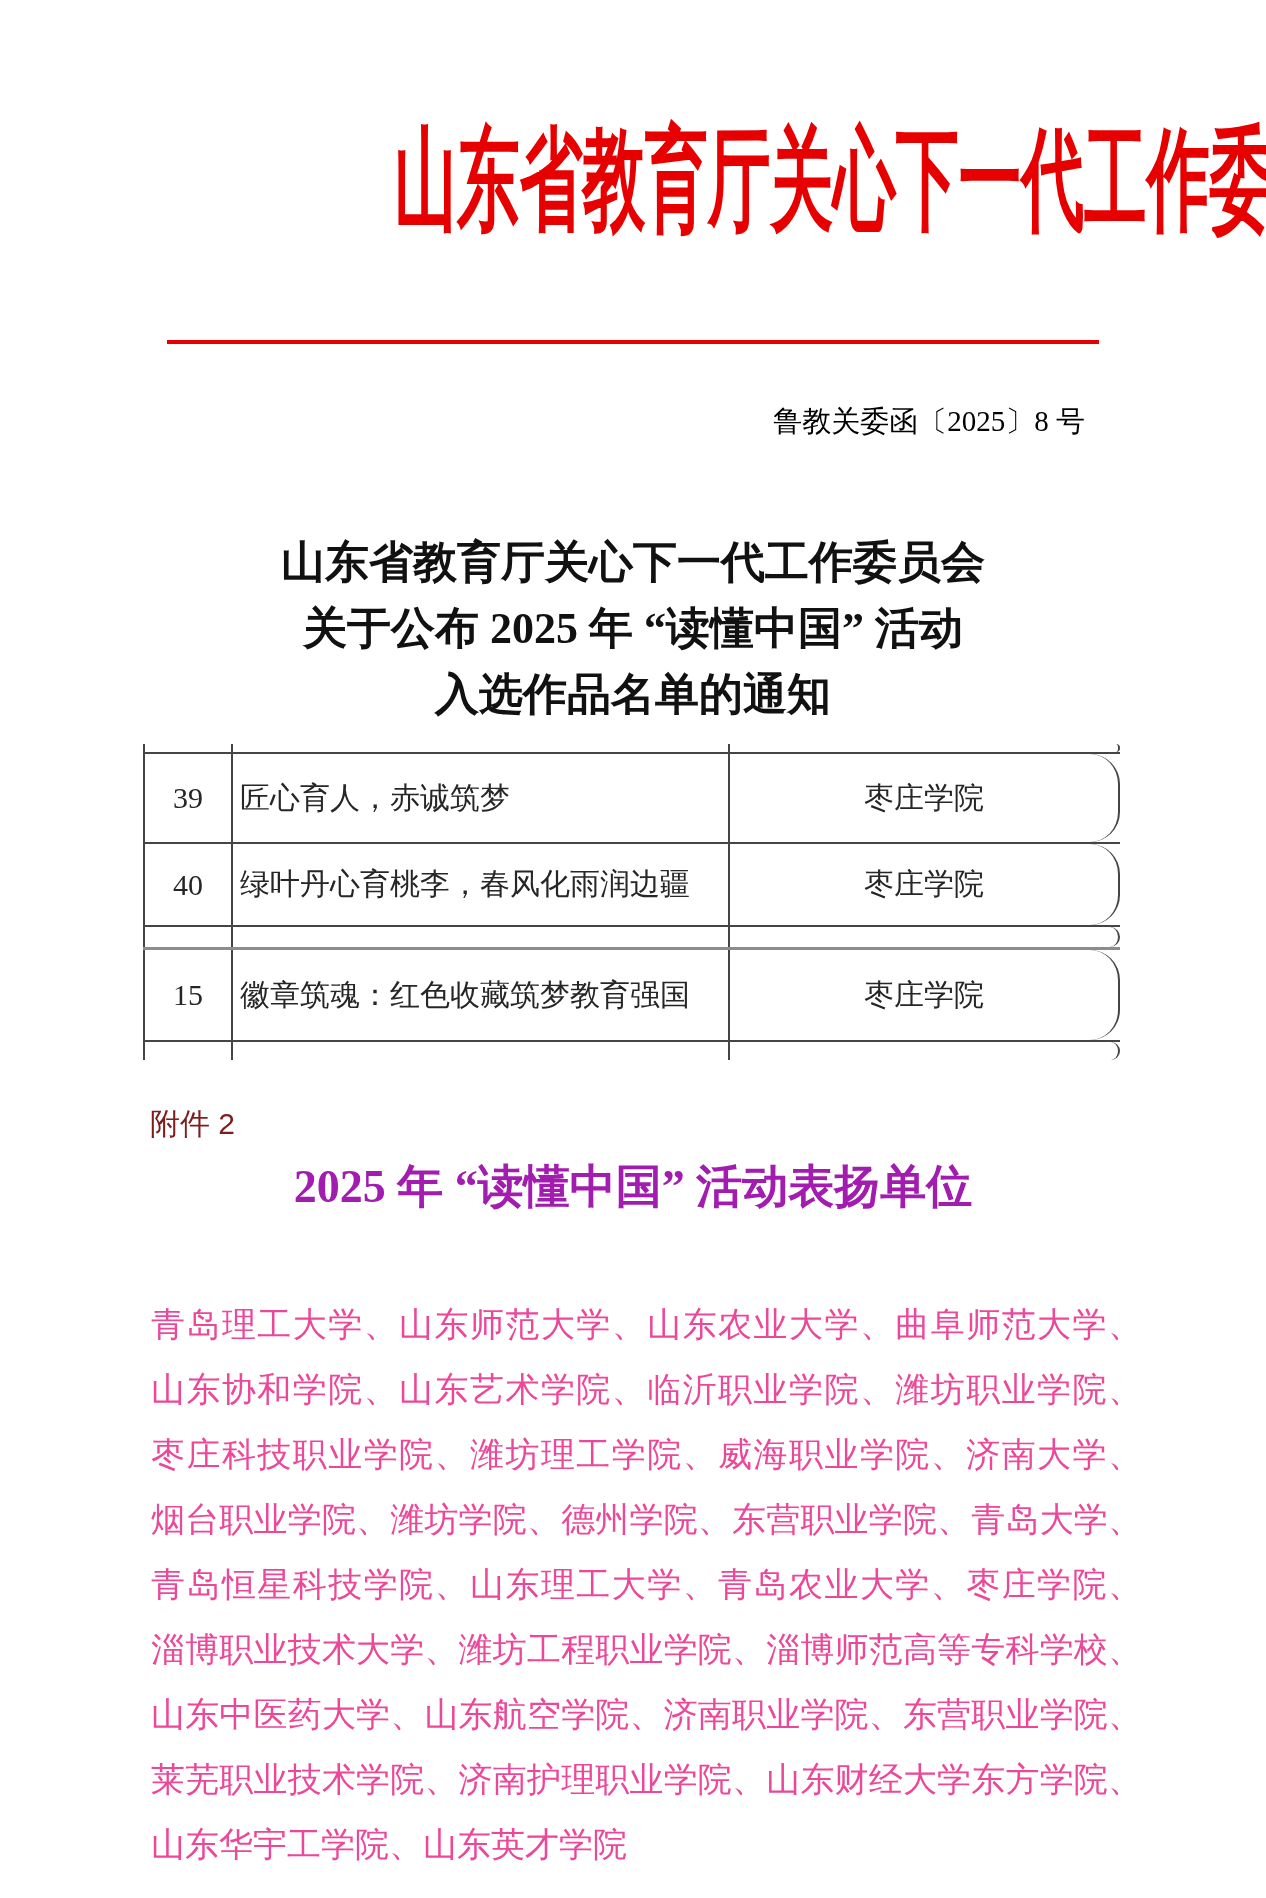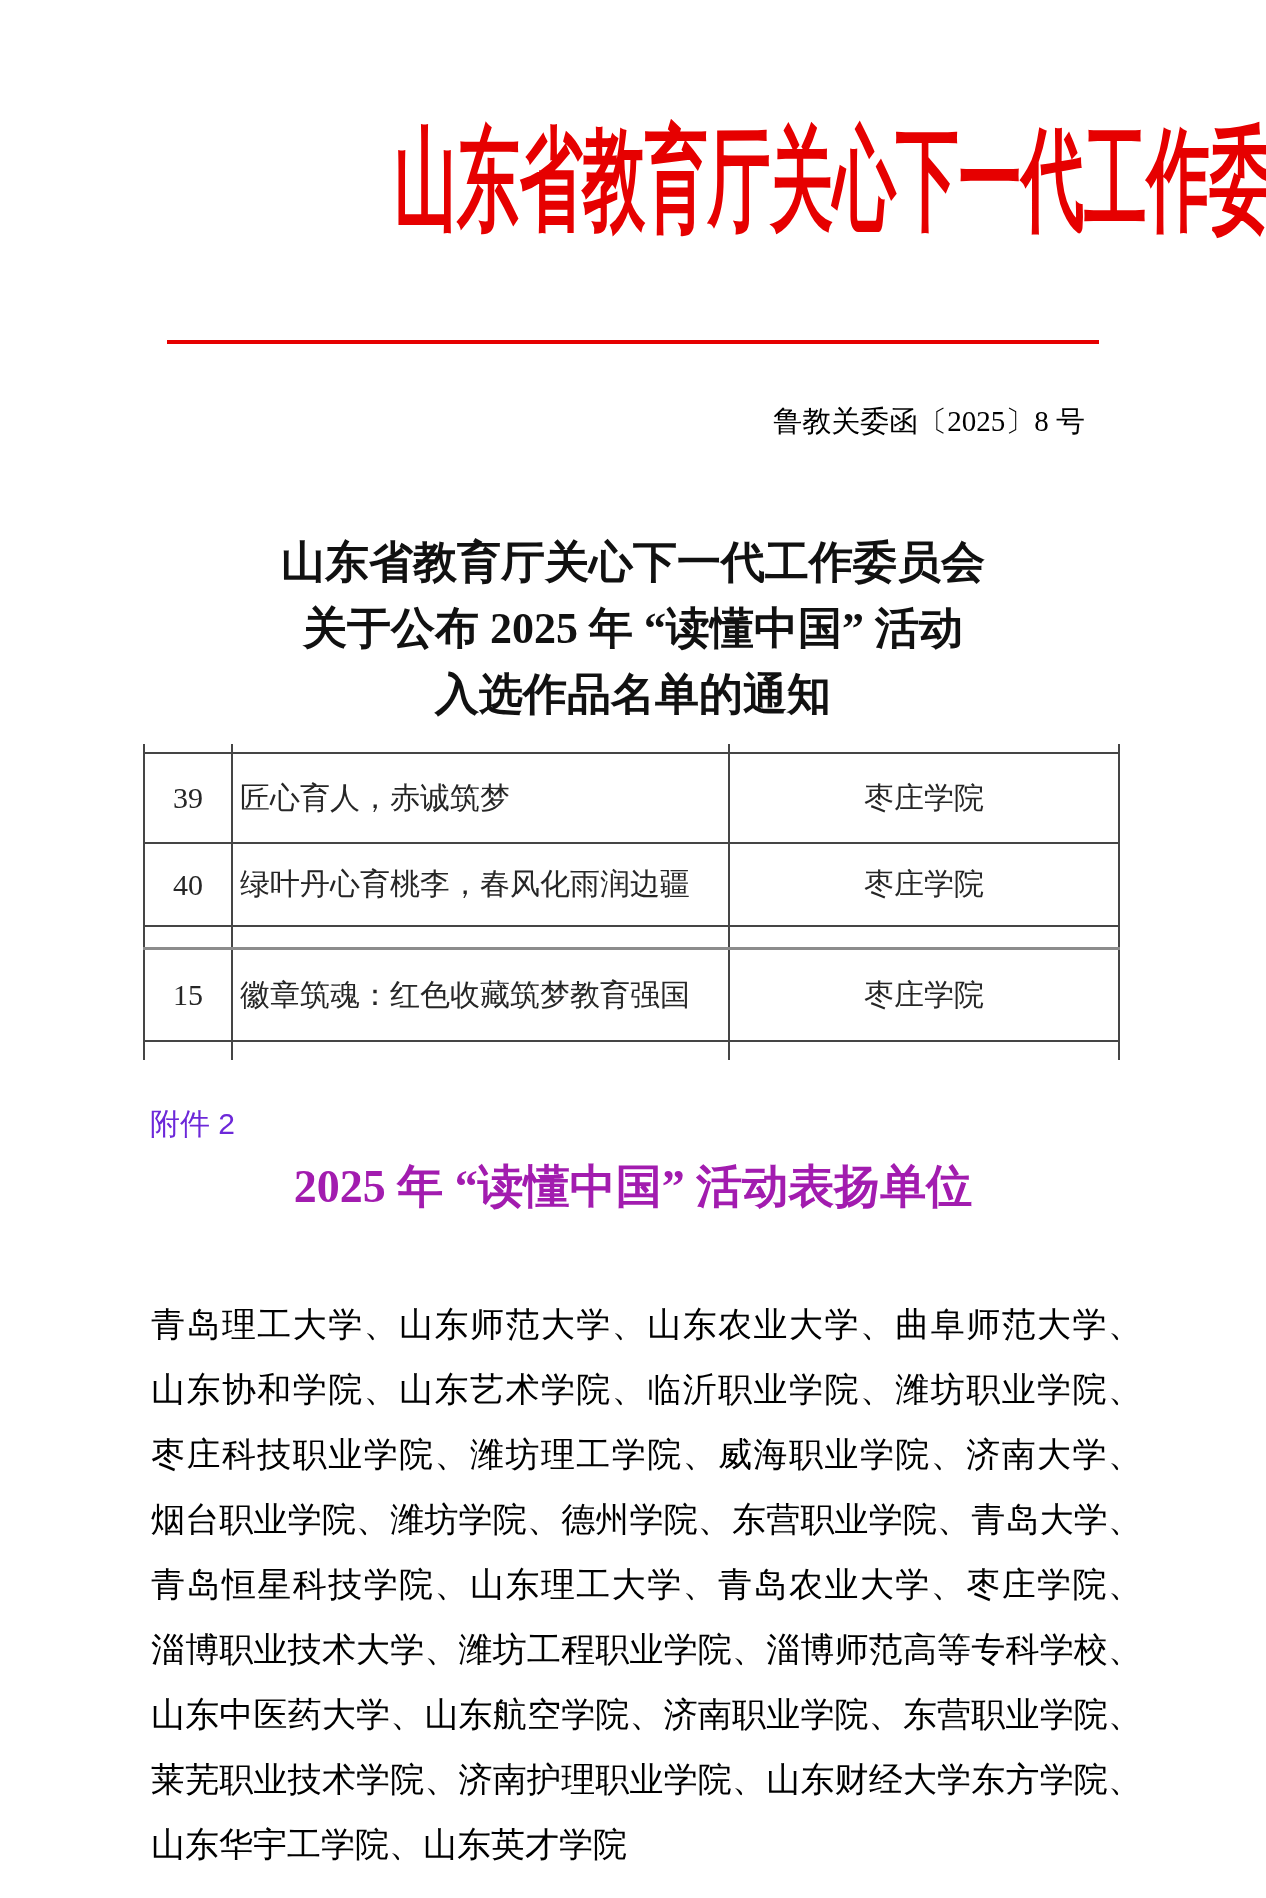--- a/index.html
+++ b/index.html
@@ -72,56 +72,56 @@
   }
   .wt-row { display: flex; width: 977px; box-sizing: border-box; }
   .wt-cell {
     box-sizing: border-box;
     display: flex;
     align-items: center;
     border-right: 2px solid #454545;
   }
   .wt-c1 { width: 90px;  border-left: 2px solid #454545; justify-content: center; text-align: right; }
   .wt-c2 { width: 497px; padding-left: 7px; justify-content: flex-start; text-align: center; }
-  .wt-c3 { width: 390px; justify-content: center; }
+  .wt-c3 { width: 390px; justify-content: center; border-radius: 30px; }
   .wt-stub    { height: 8px; }
   .wt-data    { height: 90px; border-top: 2px solid #454545; }
   .wt-data-b  { height: 83px; border-top: 2px solid #454545; }
   .wt-gap     { height: 25px; border-top: 2px solid #454545; border-bottom: 3px solid #8c8c8c; }
   .wt-r15     { height: 90px; }
   .wt-partial { height: 20px; border-top: 2px solid #454545; }
 
   
   .attachment-label {
     position: absolute;
     left: 150px; top: 1104px;
     font-family: "Liberation Sans", "DejaVu Sans", sans-serif;
     font-size: 30px;
     line-height: 40px;
-    color: #6d28d9;
+    color: #7f1d1d;
   }
   .attachment-heading {
     position: absolute;
     left: 0; top: 1156px;
     width: 1266px;
     text-align: center;
     font-weight: bold;
     font-size: 46px;
     line-height: 62px;
     color: #a21caf;
   }
 
   
   .honor-list {
     position: absolute;
     left: 151px; top: 1292px;
     width: 991px;
     font-size: 34px;
     line-height: 65px;
-    color: #000000;
+    color: #ec4899;
   }
   .hl-line {
     text-align: justify;
     text-align-last: justify;
     white-space: nowrap;
   }
   .hl-line.hl-last {
     text-align-last: left;
     white-space: nowrap;
   }

